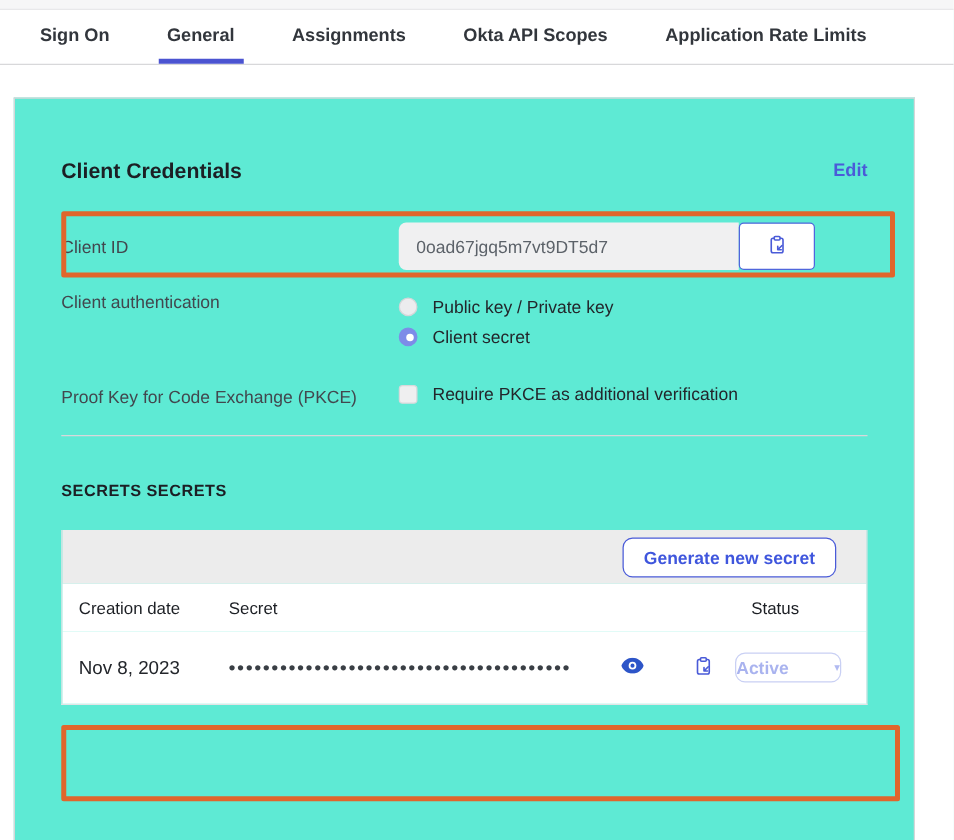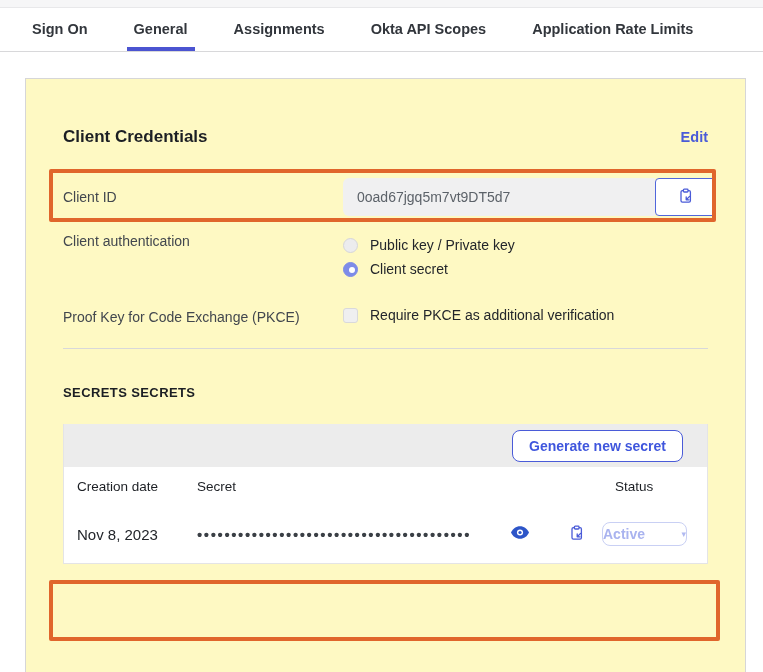--- a/index.html
+++ b/index.html
@@ -10,40 +10,40 @@
   
   .top-strip { height:8px; background:#f6f6f7; border-bottom:1px solid #e8e8ea; }
 
   
   .tabbar { display:flex; gap:32px; padding:0 0 0 25px; border-bottom:1px solid #d8d8da; margin-left:0; }
   .tab { padding:13px 7px 10px 7px; font-size:14.5px; font-weight:700; color:#32363c;
          border-bottom:4px solid transparent; cursor:pointer; }
   .tab.active { border-bottom-color:#4b54d1; }
 
   
-  .card { position:absolute; left:25px; top:78px; width:721px; height:594px;
-          background:#fef9c3; border:1px solid #d6d6d8; border-bottom:none; }
+  .card { position:absolute; left:11px; top:78px; width:721px; height:594px;
+          background:#5eead4; border:1px solid #d6d6d8; border-bottom:none; }
   .card-inner { padding:0 37px; }
 
   
   .section-head { display:flex; justify-content:space-between; align-items:center; margin-top:47px; height:22px; }
   .section-title { font-size:17px; font-weight:700; color:#1c1f24; }
   .edit-link { font-size:14.5px; font-weight:700; color:#4a5bd8; text-decoration:none; cursor:pointer; }
 
   
-  .form-row { display:flex; align-items:flex-start;gap:10px; }
+  .form-row { display:flex; align-items:flex-start; }
   .form-label { width:270px; flex:0 0 270px; font-size:14px; color:#42474e; padding-top:10px; }
   .form-control { flex:1; }
 
   .row-client-id { margin-top:30px; }
   .row-client-id .form-label { padding-top:11px; }
 
   
   .id-group { display:flex; height:38px; width:373px; }
-  .id-field { width:312px; height:38px; background:#f0f0f1; border:none; border-radius:6px 0 0 6px;
+  .id-field { width:272px; height:38px; background:#f0f0f1; border:none; border-radius:6px 0 0 6px;
               font-size:14px; color:#5c6269; padding:0 14px;
               font-family:"Liberation Sans","DejaVu Sans",sans-serif; }
   .copy-btn { width:61px; height:38px; background:#fff; border:1px solid #5066dc; border-radius:4px;
               margin-left:0; display:flex; align-items:center; justify-content:center; cursor:pointer; }
 
   .help-text { margin-top:12px; font-size:14px; line-height:25px; color:#6e757e; max-width:350px; }
 
   
   .row-auth { margin-top:17px; }
   .row-auth .form-label { padding-top:0; }

